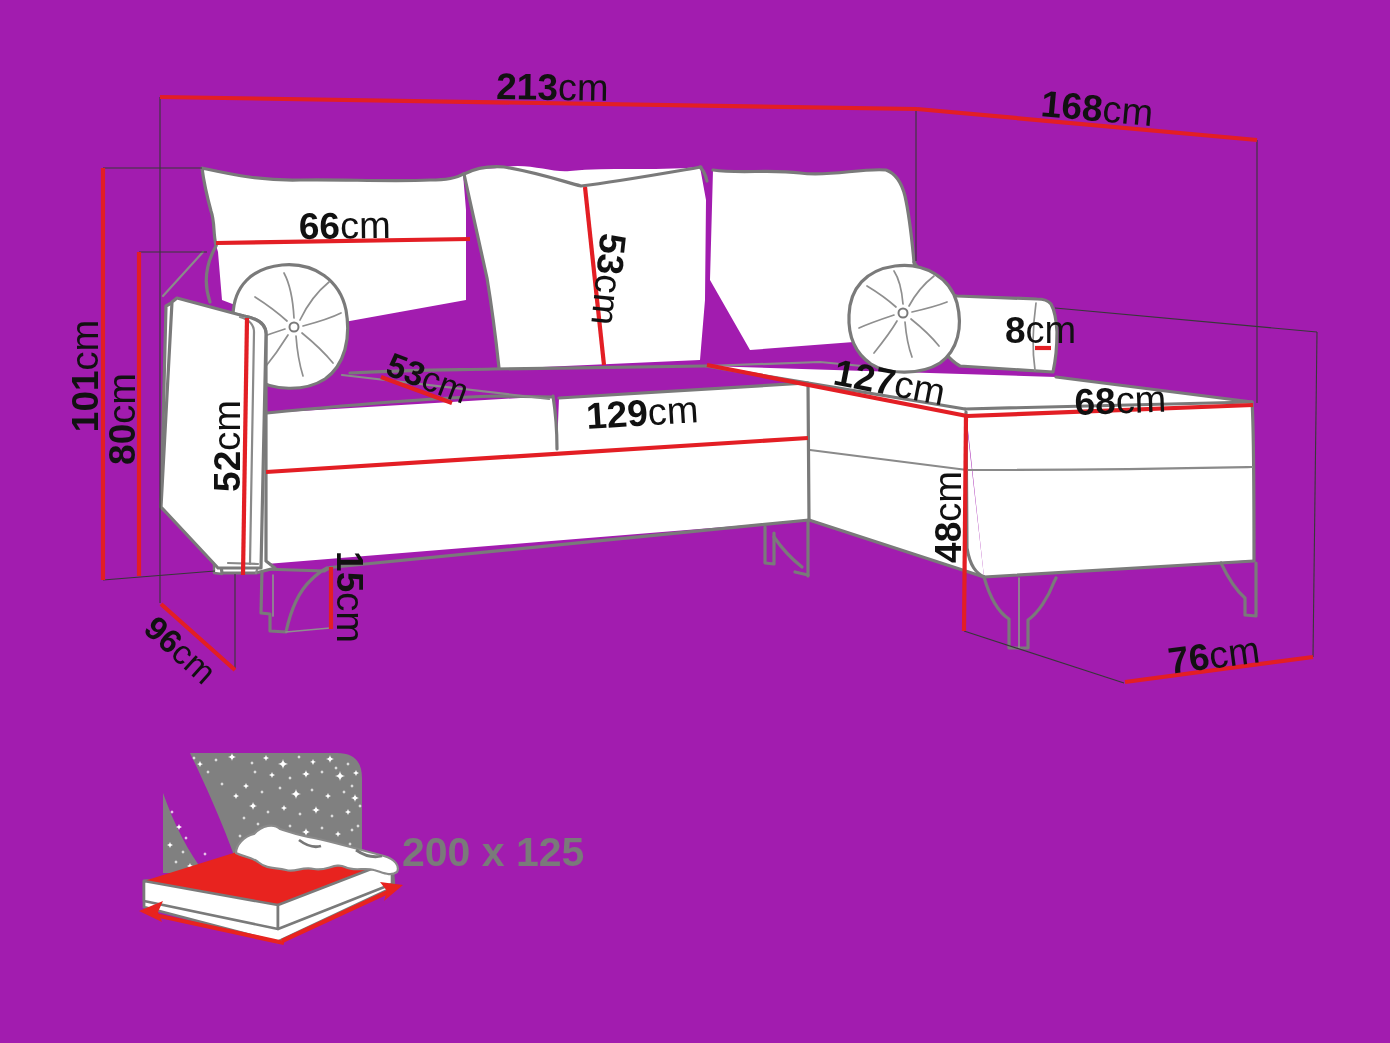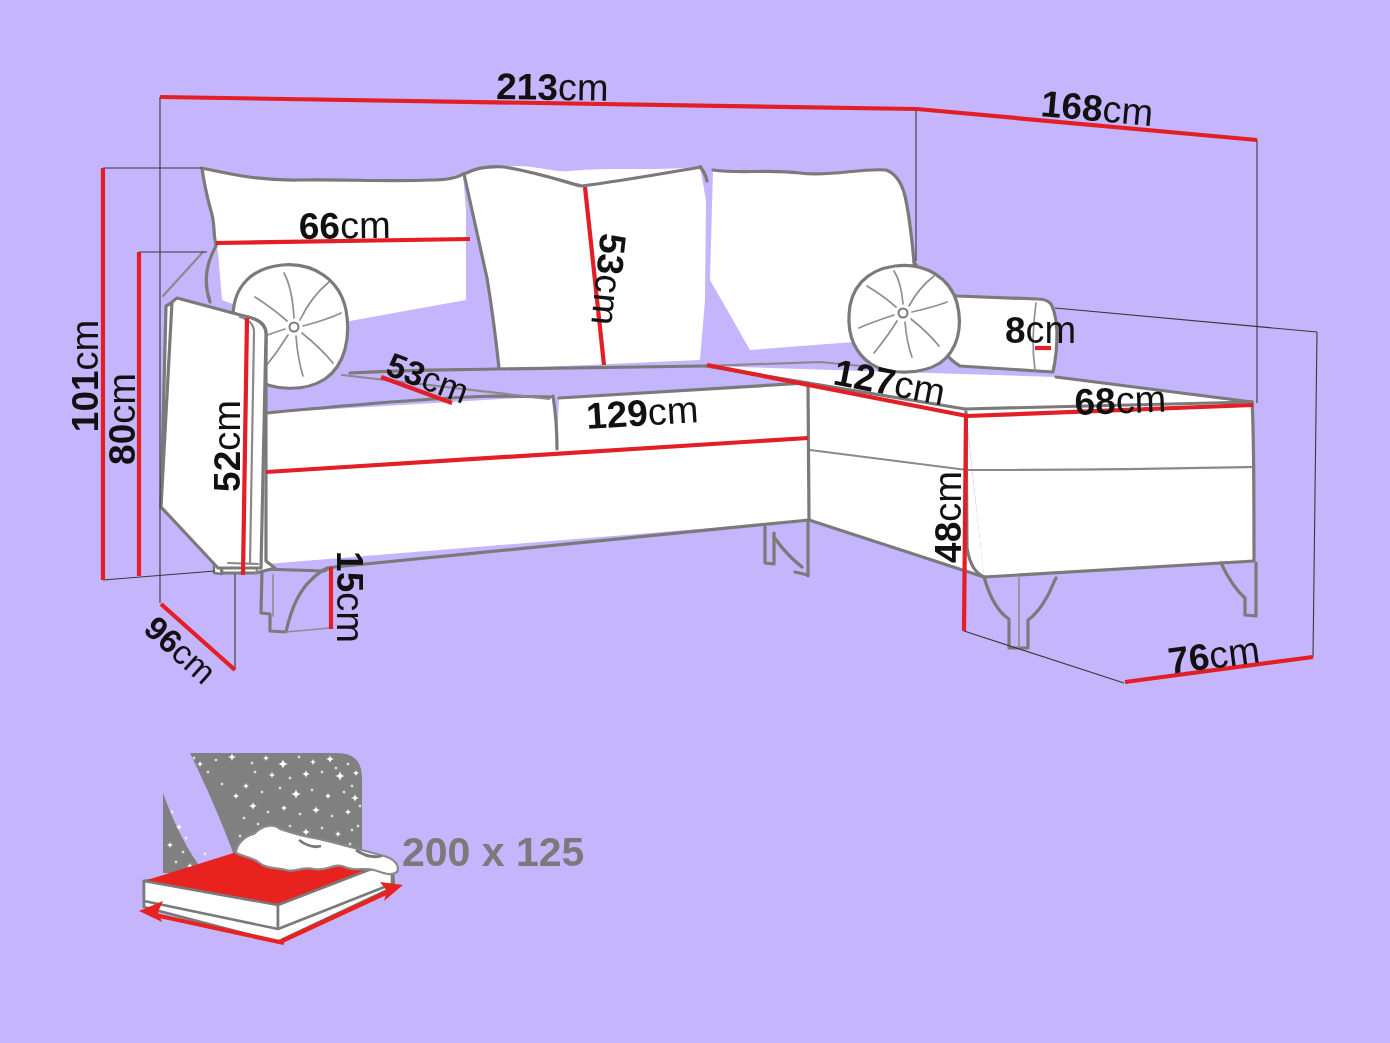--- a/index.html
+++ b/index.html
@@ -1,16 +1,16 @@
 <!DOCTYPE html>
 <html><head>
 <meta charset="utf-8">
 <style>
 html,body{margin:0;padding:0;background:#ffffff;}
-#wrap{width:1390px;height:1043px;position:relative;overflow:hidden;background:#c4b5fd;}
+#wrap{width:1390px;height:1043px;position:relative;overflow:hidden;background:#a21caf;}
 text{font-family:"Liberation Sans",sans-serif;fill:#111111;}
 .n{font-weight:bold;font-size:37px;}
 .c{font-weight:400;font-size:38px;}
 .g{stroke:#7a7a7a;stroke-width:3.2;fill:none;stroke-linecap:round;stroke-linejoin:round;}
 .gw{stroke:#7a7a7a;stroke-width:3.2;fill:#ffffff;stroke-linecap:round;stroke-linejoin:round;}
 .g2{stroke:#8a8a8a;stroke-width:2.2;fill:none;stroke-linecap:round;}
 .cr{stroke:#8f8f8f;stroke-width:1.7;fill:none;stroke-linecap:round;}
 .t{stroke:#383838;stroke-width:1.1;fill:none;}
 .r{stroke:#e31e24;stroke-width:4.2;fill:none;stroke-linecap:butt;}
 </style>

